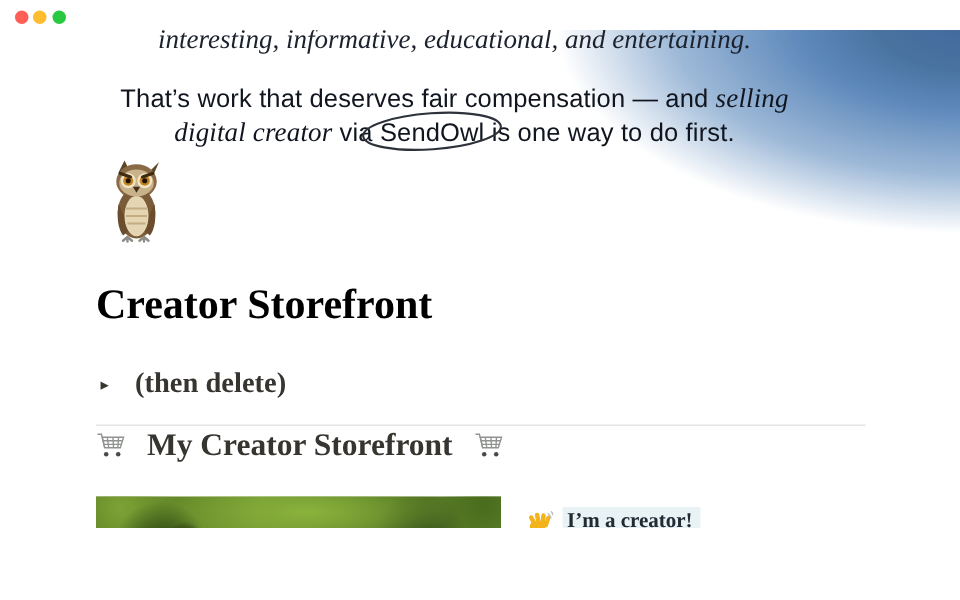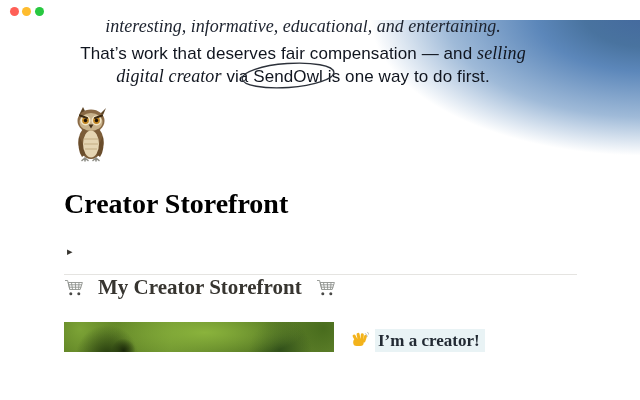--- a/index.html
+++ b/index.html
@@ -20,21 +20,21 @@
 
   
   .hero { position:absolute; top:20px; left:0; width:640px; height:148px; overflow:hidden; background:#fff; }
   .hero-grad { position:absolute; inset:0;
     background: radial-gradient(ellipse 345px 175px at 101% -3%,
       #44699e 0%, #49739f 18%, #5c87ba 32%, #9fbad8 58%, rgba(255,255,255,0) 80%);
   }
   .hero-tagline { position:relative; margin-top:-4px; width:606px; text-align:center;
     font-family:"Liberation Serif", serif; font-style:italic;
     font-size:18px; color:#1c222e; }
-  .hero-para { position:relative; margin-top:5px; width:606px; text-align:center;
+  .hero-para { position:relative; margin-top:17px; width:606px; text-align:center;
     font-size:17px; line-height:23px; color:#10151f; letter-spacing:0.1px; }
   .hero-para .ser-i { font-family:"Liberation Serif", serif; font-style:italic; font-size:18px; }
   .circled { position:relative; display:inline-block; }
   .circled .ellipse-svg { position:absolute; left:-13px; top:-4px; width:96px; height:29px; overflow:visible; pointer-events:none; }
   .owl { position:absolute; left:70px; top:86px; width:42px; height:56px; }
 
   
   .content { position:absolute; top:168px; left:64px; width:513px; }
   h1.page-title { margin:20px 0 0 0; font-family:"Liberation Serif", serif;
     font-weight:700; font-size:28px; line-height:1.15; color:#000000; }
@@ -54,21 +54,21 @@
     background:
       radial-gradient(circle 45px at 16% 115%, #22370d 0%, rgba(34,55,13,0) 70%),
       radial-gradient(circle 16px at 22% 95%, #141d07 0%, rgba(20,29,7,0) 75%),
       radial-gradient(circle 55px at 6% 25%, #7ca336 0%, rgba(124,163,54,0) 70%),
       radial-gradient(ellipse 130px 35px at 52% 35%, #8ab33c 0%, rgba(138,179,60,0) 75%),
       radial-gradient(circle 45px at 80% 95%, #31501a 0%, rgba(49,80,26,0) 70%),
       radial-gradient(circle 40px at 96% 20%, #486c1d 0%, rgba(72,108,29,0) 75%),
       linear-gradient(100deg, #587a21, #6f9430 40%, #507221 75%, #5e802a);
   }
   .callout { padding:7px 0 0 17px; display:flex; align-items:flex-start; gap:6px;
-    font-family:"Liberation Serif", serif; font-weight:700; font-size:17px; color:#222a33; }
+    font-family:"Liberation Serif", serif; font-weight:700; font-size:14px; color:#222a33; }
   .callout-text { background:#e9f3f5; padding:2px 5px 8px 3px; }
   .wave-icon { width:18px; height:18px; margin-top:2px; flex:0 0 auto; }
 </style>
 </head>
 <body>
 
 <div class="window">
 
   <div class="titlebar">
     <span class="tl red"></span>
@@ -109,20 +109,21 @@
       <path d="M15,52 l-3,2.5 M15,52 l0,3 M15,52 l3,2.5 M26,52 l-3,2.5 M26,52 l0,3 M26,52 l3,2.5" stroke="#8e8e86" stroke-width="1.6" stroke-linecap="round"></path>
     </svg>
   </div>
 
   <div class="content">
 
     <h1 class="page-title">Creator Storefront</h1>
 
     <div class="toggle-row">
       <span class="toggle-arrow">▸</span>
+      <span class="toggle-rest">(then delete)</span>
     </div>
 
     <hr class="divider">
 
     <div class="section-heading">
       <svg class="cart-icon" viewBox="0 0 20 19">
         <g stroke="#90938f" stroke-width="0.9" fill="none">
           <path d="M1,2.5 h2.6 l2.2,9"></path>
           <path d="M4.2,4.5 h14.2 l-2.2,7 h-10.4 z"></path>
           <path d="M7.5,4.5 l1,7 M11.3,4.5 l0.4,7 M15,4.5 l-0.4,7"></path>

